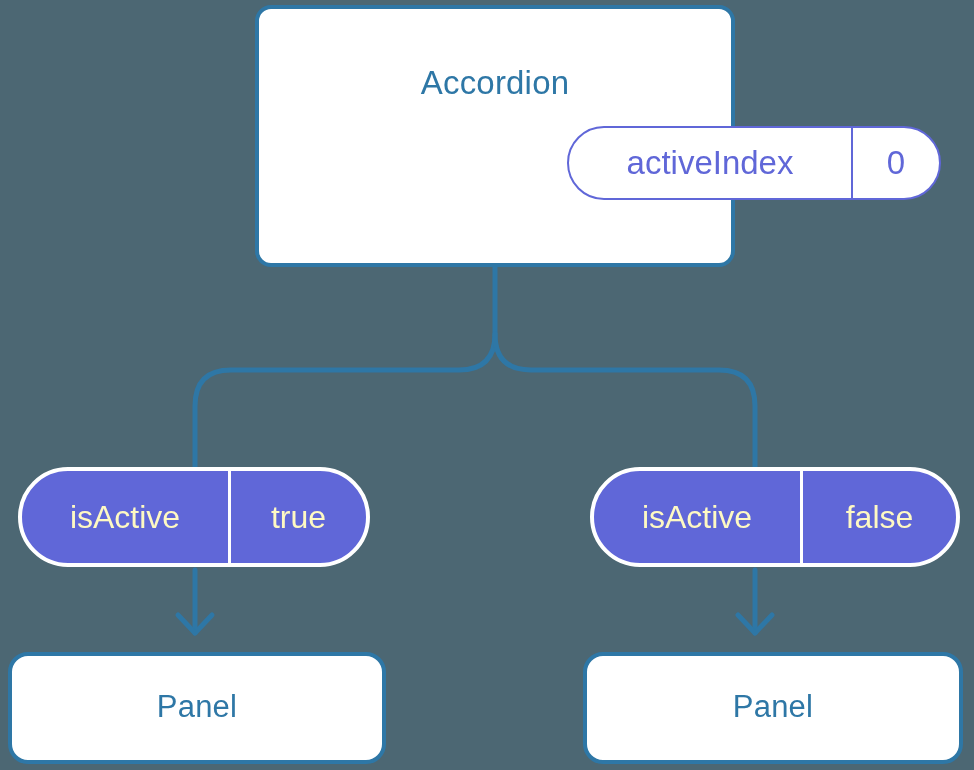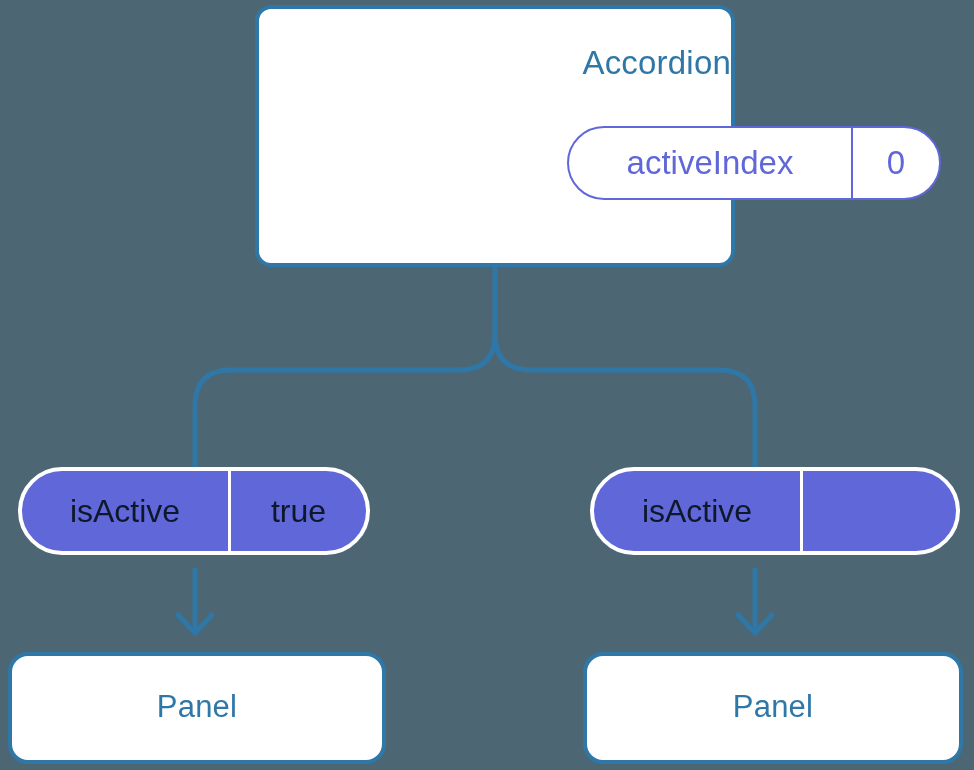--- a/index.html
+++ b/index.html
@@ -51,22 +51,21 @@
 
   .card-title {
     color: #2e77a6;
     font-size: 33px;
     font-weight: 400;
     text-align: center;
     letter-spacing: 0.2px;
   }
 
   #accordion-card .card-title {
-    margin-top: 35px;
-    text-align: right;
+    margin-top: 55px;
   }
 
   
   .pill {
     box-sizing: border-box;
     display: flex;
     align-items: stretch;
     border-radius: 999px;
     overflow: hidden;
   }
@@ -96,24 +95,24 @@
     width: 284px;
     border-right: 2px solid #6067d8;
   }
   .pill-outline .pill-val {
     flex: 1;
   }
 
   
   .pill-filled {
     position: absolute;
-    height: 88px;
+    height: 100px;
     border: 4px solid #ffffff;
     background: #6067d8;
-    color: #0f172a;
+    color: #fef9c3;
     font-size: 32px;
   }
   .pill-filled .pill-key {
     border-right: 3px solid #ffffff;
   }
   .pill-filled .pill-val {
     flex: 1;
   }
 
   #pill-left {
@@ -187,20 +186,21 @@
     </div>
   </div>
 
   <div class="pill pill-filled" id="pill-left">
     <div class="pill-key">isActive</div>
     <div class="pill-val">true</div>
   </div>
 
   <div class="pill pill-filled" id="pill-right">
     <div class="pill-key">isActive</div>
+    <div class="pill-val">false</div>
   </div>
 
   <div class="card panel-card" id="panel-left">
     <div class="card-title">Panel</div>
   </div>
 
   <div class="card panel-card" id="panel-right">
     <div class="card-title">Panel</div>
   </div>
 

